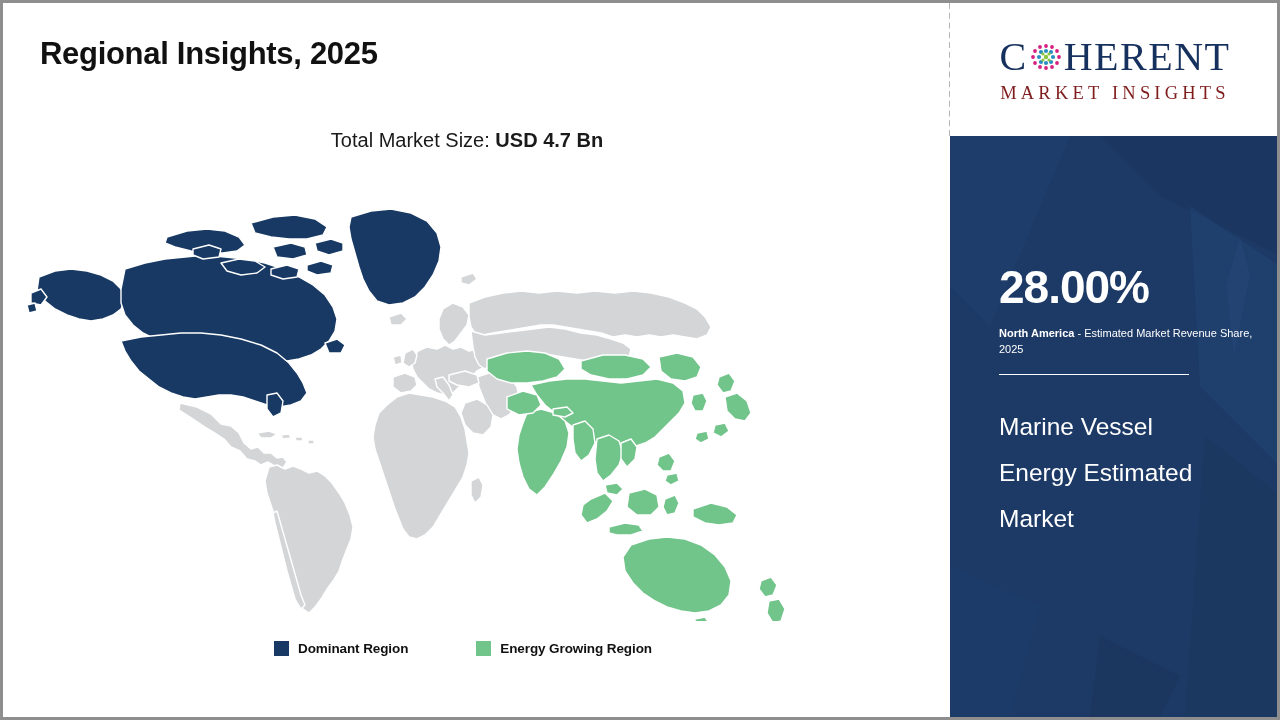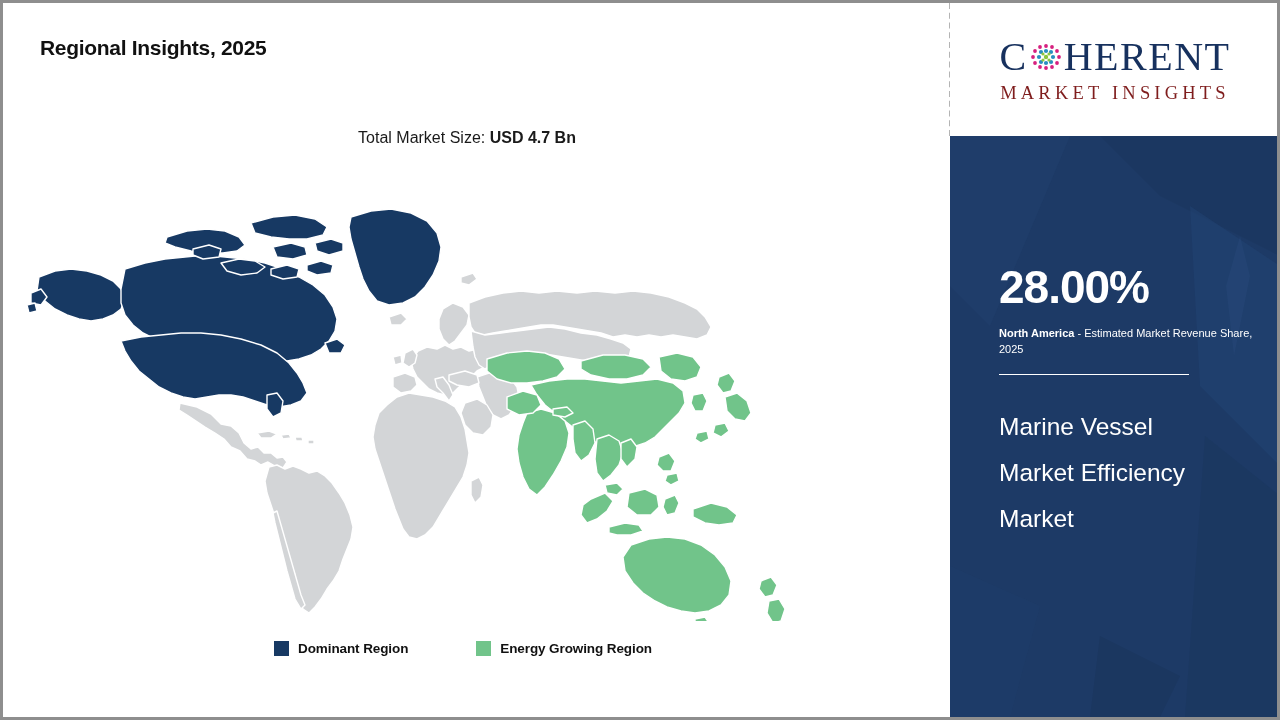--- a/index.html
+++ b/index.html
@@ -21,31 +21,31 @@
   
   #left-panel {
     position: absolute;
     left: 0; top: 0;
     width: 946px; height: 714px;
     background: #ffffff;
   }
   #page-title {
     position: absolute;
     left: 37px; top: 33px;
-    font-size: 21px;
+    font-size: 31px;
     font-weight: bold;
     color: #111111;
     letter-spacing: -0.3px;
   }
   #market-size-line {
     position: absolute;
     left: 0; top: 126px;
     width: 920px;
     text-align: center;
-    font-size: 16px;
+    font-size: 20px;
     color: #1a1a1a;
     white-space: nowrap;
     padding-left: 8px;
   }
   #market-size-line .lbl { font-weight: normal; }
   #market-size-line .val { font-weight: bold; }
 
   
   #map-wrap {
     position: absolute;
@@ -409,17 +409,17 @@
         <path d="M150,500 L230,540 L210,581 L140,581 Z" fill="#1a3459" opacity="0.5"></path>
         <path d="M290,100 L300,140 L284,220 L276,150 Z" fill="#27497a" opacity="0.45"></path>
       </svg>
 
       <div id="stat-content">
         <div id="stat-pct">28.00%</div>
         <div id="stat-desc">
           <span class="region">North America</span><span> - Estimated Market Revenue Share, 2025</span>
         </div>
         <div id="stat-rule"></div>
-        <div id="market-name">Marine Vessel Market Efficiency Market</div>
+        <div id="market-name">Marine Vessel Energy Estimated Market</div>
       </div>
     </div>
   </div>
 </div>
 
 </body></html>

